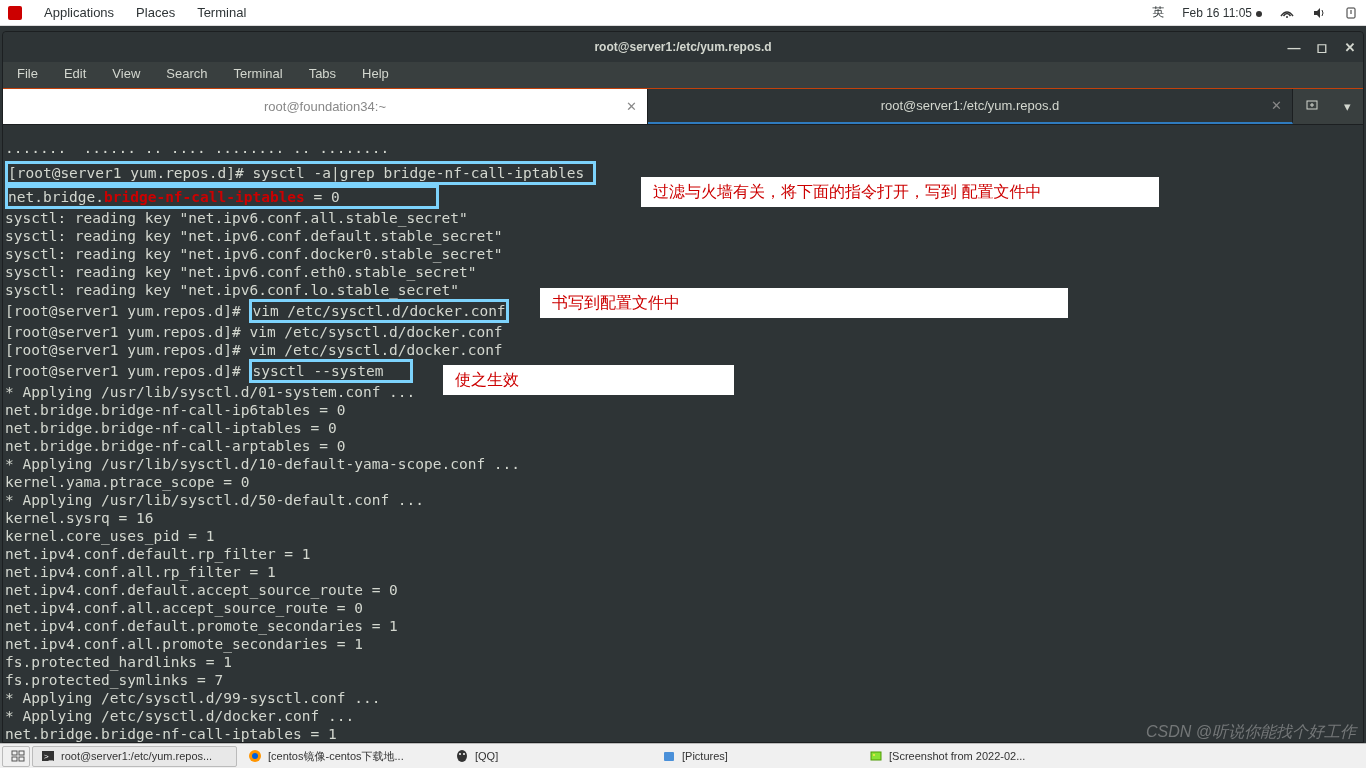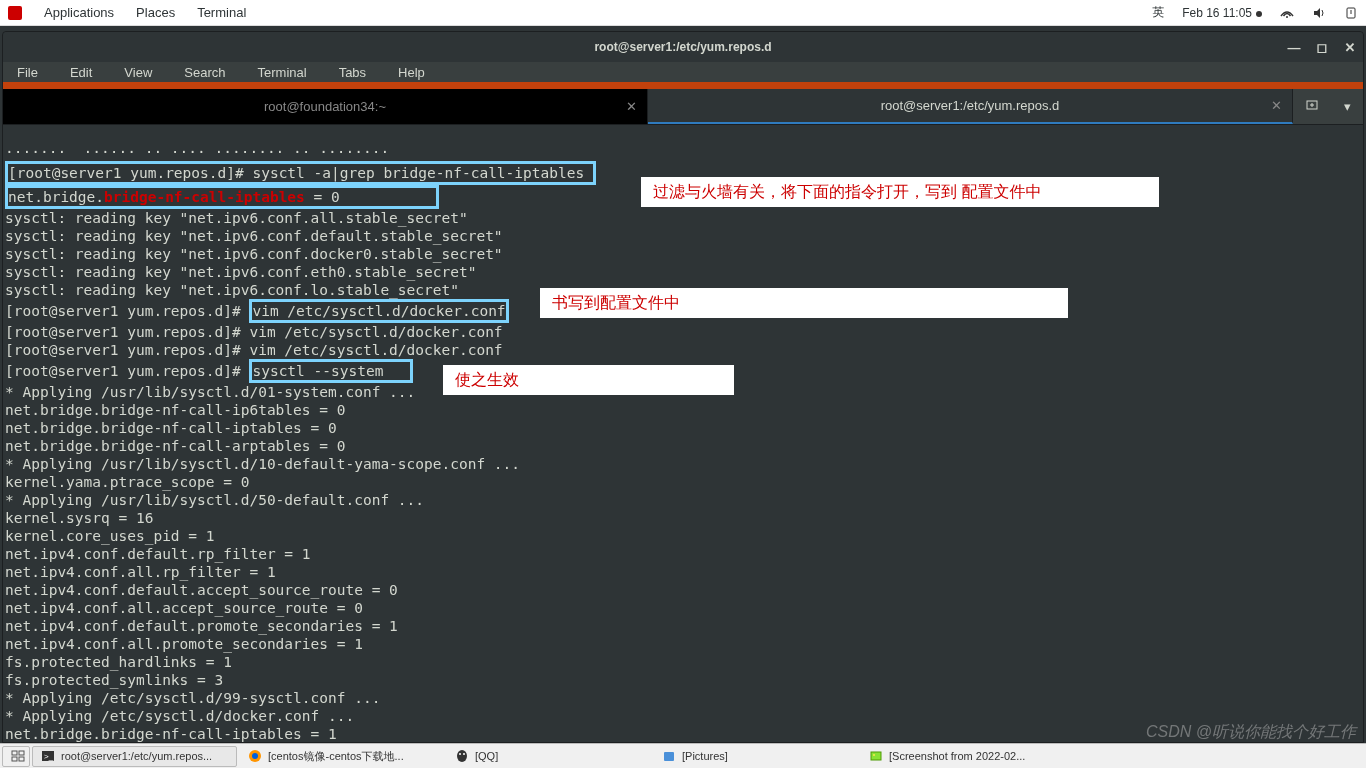--- a/index.html
+++ b/index.html
@@ -9,24 +9,24 @@
 .topbar-right { display: flex; align-items: center; gap: 18px; }
 .activities-icon { width: 14px; height: 14px; background: #cc0000; border-radius: 2px; }
 .topbar-item { font-size: 13px; color: #2e3436; cursor: pointer; }
 .topbar-right .topbar-item { font-size: 12px; }
 .dot { width: 6px; height: 6px; background: #333; border-radius: 50%; display: inline-block; margin-left: 4px; }
 .tray-icon { width: 14px; height: 14px; display: inline-flex; align-items: center; justify-content: center; }
 .window { position: absolute; top: 31px; left: 2px; right: 2px; bottom: 25px; background: #2e3436; border: 1px solid #1c1f21; border-radius: 4px 4px 0 0; display: flex; flex-direction: column; }
 .titlebar { height: 30px; background: #2e3436; display: flex; align-items: center; justify-content: center; position: relative; color: #d3d7cf; font-size: 12px; font-weight: bold; border-radius: 4px 4px 0 0; }
 .win-controls { position: absolute; right: 6px; display: flex; gap: 14px; }
 .win-btn { width: 14px; height: 14px; color: #d3d7cf; cursor: pointer; display: flex; align-items: center; justify-content: center; font-size: 13px; }
-.menubar { height: 27px; background: #393f3f; display: flex; align-items: center; padding: 0 4px; gap: 12px; border-bottom: 7px solid #c2410c; }
+.menubar { height: 27px; background: #393f3f; display: flex; padding: 0 4px; gap: 6px; border-bottom: 1px solid #c2410c; }
 .menu-item { color: #d3d7cf; font-size: 13px; padding: 4px 10px; cursor: pointer; }
 .tabbar { height: 36px; background: #2e3436; display: flex; align-items: stretch; border-bottom: 1px solid #1c1f21; }
-.tab { flex: 1; display: flex; align-items: center; justify-content: center; position: relative; color: #888; font-size: 13px; cursor: pointer; background: #000000; border-right: 1px solid #1c1f21; }
+.tab { flex: 1; display: flex; align-items: center; justify-content: center; position: relative; color: #888; font-size: 13px; cursor: pointer; background: #ffffff; border-right: 1px solid #1c1f21; }
 .tab.active { background: #2e3436; color: #d3d7cf; border-bottom: 2px solid #2f7bbf; }
 .tab-close { position: absolute; right: 10px; color: #888; font-size: 13px; cursor: pointer; }
 .tab-actions { width: 70px; display: flex; align-items: center; justify-content: space-around; background: #393f3f; }
 .tab-action-btn { color: #d3d7cf; cursor: pointer; padding: 0 6px; }
 .terminal-body { flex: 1; background: #2e3436; padding: 0 2px; font-family: "DejaVu Sans Mono", monospace; font-size: 14.5px; line-height: 18px; color: #d3d7cf; overflow: hidden; position: relative; white-space: pre; }
 .r { color: #cc0000; }
 .bold { font-weight: bold; }
 .box-r { border: 3px solid #7dd3fc; display: inline-block; }
 .annot { position: absolute; background: #fff; color: #cc0000; font-family: sans-serif; font-size: 16px; padding: 6px 12px; white-space: nowrap; margin-top: 36px; }
 .taskbar { position: absolute; bottom: 0; left: 0; right: 0; height: 25px; background: #f0f0f0; border-top: 1px solid #bbb; display: flex; align-items: center; padding: 0 2px; gap: 2px; }
@@ -130,21 +130,21 @@
 <span>* Applying /usr/lib/sysctl.d/50-default.conf ...</span>
 <span>kernel.sysrq = 16</span>
 <span>kernel.core_uses_pid = 1</span>
 <span>net.ipv4.conf.default.rp_filter = 1</span>
 <span>net.ipv4.conf.all.rp_filter = 1</span>
 <span>net.ipv4.conf.default.accept_source_route = 0</span>
 <span>net.ipv4.conf.all.accept_source_route = 0</span>
 <span>net.ipv4.conf.default.promote_secondaries = 1</span>
 <span>net.ipv4.conf.all.promote_secondaries = 1</span>
 <span>fs.protected_hardlinks = 1</span>
-<span>fs.protected_symlinks = 3</span>
+<span>fs.protected_symlinks = 7</span>
 <span>* Applying /etc/sysctl.d/99-sysctl.conf ...</span>
 <span>* Applying /etc/sysctl.d/docker.conf ...</span>
 <span>net.bridge.bridge-nf-call-iptables = 1</span>
 <span>net.bridge.bridge-nf-call-ip6tables = 1</span>
 
 <div class="annot" style="top:16px; left:638px; width:518px;">过滤与火墙有关，将下面的指令打开，写到 配置文件中</div>
 <div class="annot" style="top:127px; left:537px; width:528px;">书写到配置文件中</div>
 <div class="annot" style="top:204px; left:440px; width:291px;">使之生效</div>
   </div>
 </div>

